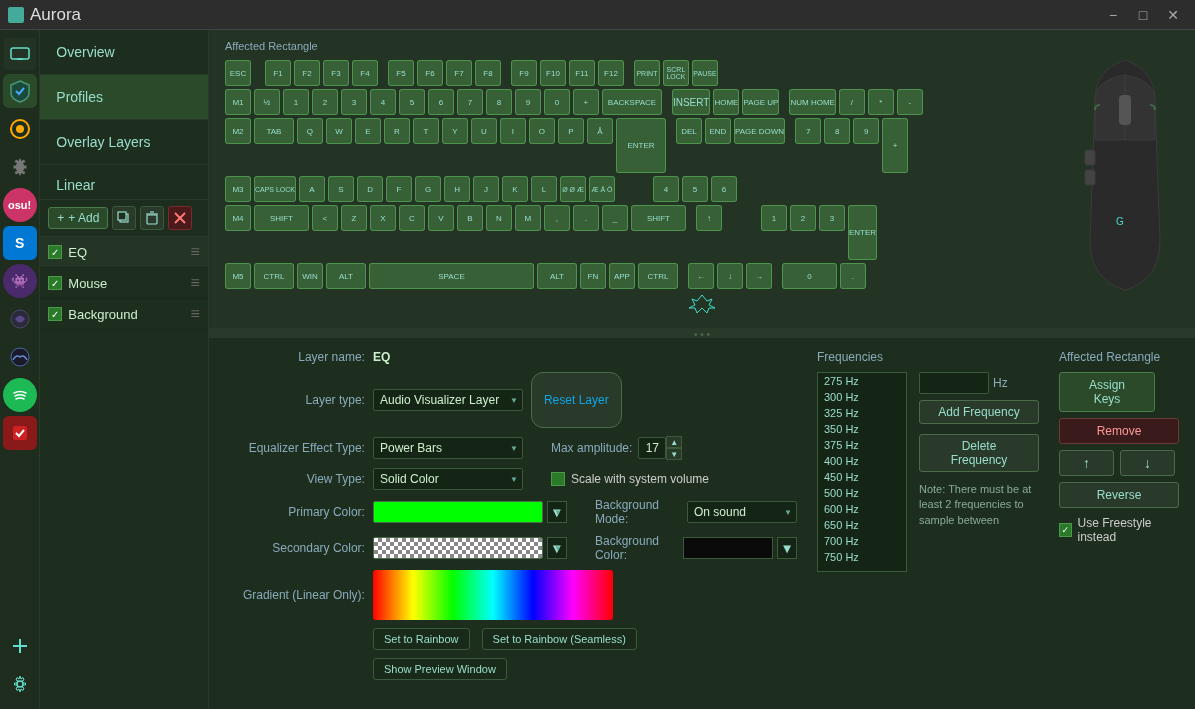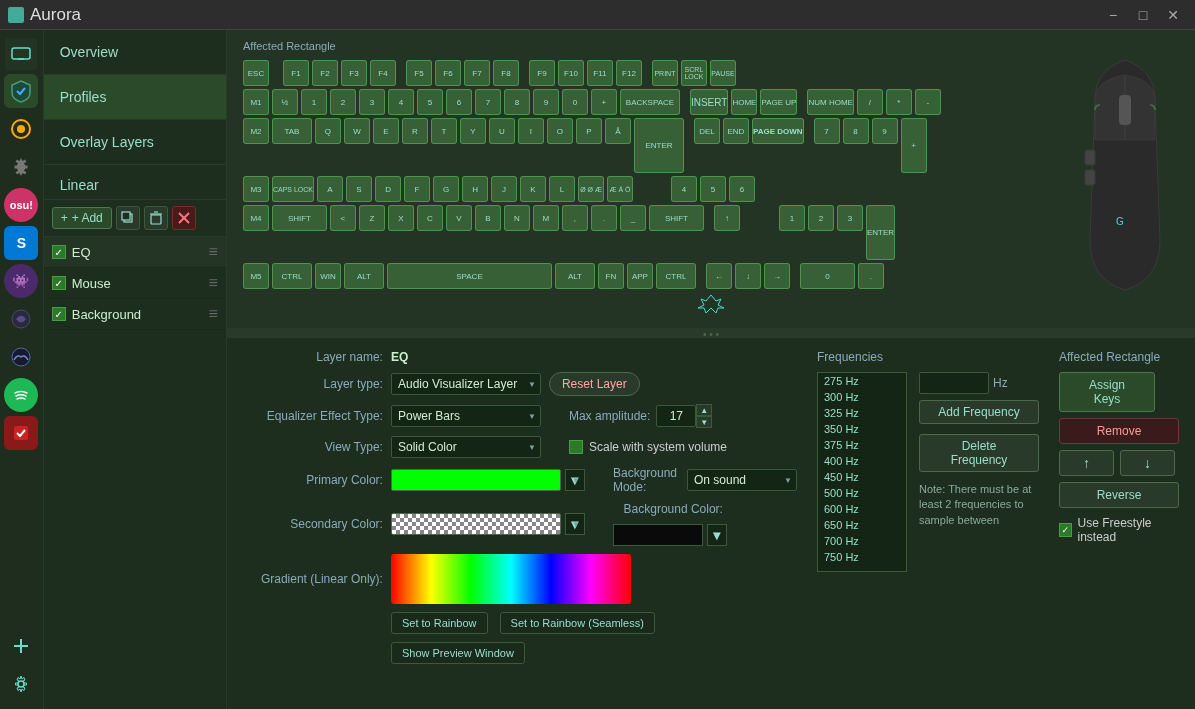--- a/index.html
+++ b/index.html
@@ -69,21 +69,21 @@
     .prop-row { display: flex; align-items: center; margin-bottom: 8px; gap: 8px; }
     .prop-label { color: #8ab; font-size: 12px; min-width: 140px; text-align: right; }
     .prop-label-left { color: #8ab; font-size: 12px; }
     .prop-value { color: #cec; font-size: 12px; font-weight: bold; }
 
     .text-input { background: #152515; border: 1px solid #3a5a3a; color: #cec; padding: 3px 6px; border-radius: 2px; font-size: 12px; }
     .select-box { background: #152515; border: 1px solid #3a5a3a; color: #cec; padding: 3px 20px 3px 6px; border-radius: 2px; font-size: 12px; cursor: pointer; appearance: none; min-width: 150px; }
     .select-wrapper { position: relative; display: inline-flex; align-items: center; }
     .select-wrapper::after { content: '▼'; position: absolute; right: 5px; font-size: 8px; color: #6a9; pointer-events: none; }
 
-    .reset-btn { background: #2a3a2a; border: 1px solid #4a6a4a; color: #fca5a5; padding: 4px 12px; border-radius: 12px; cursor: pointer; font-size: 12px; }
+    .reset-btn { background: #2a3a2a; border: 1px solid #4a6a4a; color: #0ea5e9; padding: 20px 12px; border-radius: 12px; cursor: pointer; font-size: 12px; }
 
     .color-swatch { width: 170px; height: 22px; border: 1px solid #4a6a4a; cursor: pointer; border-radius: 2px; }
     .color-swatch.green { background: #00ff00; }
     .color-swatch.checker { background-image: repeating-conic-gradient(#888 0% 25%, #fff 0% 50%); background-size: 8px 8px; }
 
     .gradient-bar { width: 240px; height: 50px; background: linear-gradient(to right, #ff0000, #ffff00, #00ff00, #00ffff, #0000ff, #ff00ff, #ff0000); border-radius: 3px; cursor: pointer; }
 
     .link-btn { background: #1a2a1a; border: 1px solid #3a5a3a; color: #9dc; padding: 4px 10px; border-radius: 3px; cursor: pointer; font-size: 11px; }
 
     .checkbox-row { display: flex; align-items: center; gap: 6px; }
@@ -327,21 +327,21 @@
           <div class="key">Y</div>
           <div class="key">U</div>
           <div class="key">I</div>
           <div class="key">O</div>
           <div class="key">P</div>
           <div class="key">Å</div>
           <div class="key wide-2" style="min-width:50px; height:55px; align-self:flex-start;">ENTER</div>
           <div style="width:4px;"></div>
           <div class="key">DEL</div>
           <div class="key">END</div>
-          <div class="key" style="font-size:8px;font-weight:bold;">PAGE DOWN</div>
+          <div class="key" style="font-size:8px;">PAGE DOWN</div>
           <div style="width:4px;"></div>
           <div class="key">7</div>
           <div class="key">8</div>
           <div class="key">9</div>
           <div class="key numpad-enter" style="min-width:26px; height:55px; align-self:flex-start;">+</div>
         </div>
 
         <div class="kb-row">
           <div class="key">M3</div>
           <div class="key wide-1-5" style="font-size:7px;">CAPS LOCK</div>
@@ -464,21 +464,21 @@
         <div class="prop-row">
           <span class="prop-label">Equalizer Effect Type:</span>
           <div class="select-wrapper">
             <select class="select-box">
               <option>Power Bars</option>
             </select>
           </div>
           <div style="display:flex; align-items:center; margin-left:20px;">
             <span class="prop-label-left" style="margin-right:6px;">Max amplitude:</span>
             <div class="spinner-wrapper">
-              <input class="spinner-input text-input" value="17" style="width: 40px;">
+              <input class="spinner-input text-input" value="17" style="width: 28px;">
               <div class="spinner-btns">
                 <button class="spin-btn">▲</button>
                 <button class="spin-btn">▼</button>
               </div>
             </div>
           </div>
         </div>
 
         <div class="prop-row">
           <span class="prop-label">View Type:</span>
@@ -512,21 +512,21 @@
         </div>
 
         <div class="prop-row">
           <span class="prop-label">Secondary Color:</span>
           <div style="display:flex; align-items:center; gap:4px;">
             <div class="color-swatch checker"></div>
             <div class="select-wrapper">
               <button style="background:#152515; border:1px solid #3a5a3a; color:#9dc; width:20px; height:22px; cursor:pointer;">▼</button>
             </div>
           </div>
-          <div style="display:flex; align-items:flex-end; gap:8px; margin-left:20px;flex-direction:column;">
+          <div style="display:flex; align-items:center; gap:20px; margin-left:20px;">
             <span class="prop-label-left" style="margin-right:4px;">Background Color:</span>
             <div style="display:flex; align-items:center; gap:4px;">
               <div style="width:90px; height:22px; background:#0a0a0a; border:1px solid #3a5a3a;"></div>
               <button style="background:#152515; border:1px solid #3a5a3a; color:#9dc; width:20px; height:22px; cursor:pointer;">▼</button>
             </div>
           </div>
         </div>
 
         <div class="prop-row">
           <span class="prop-label">Gradient (Linear Only):</span>

